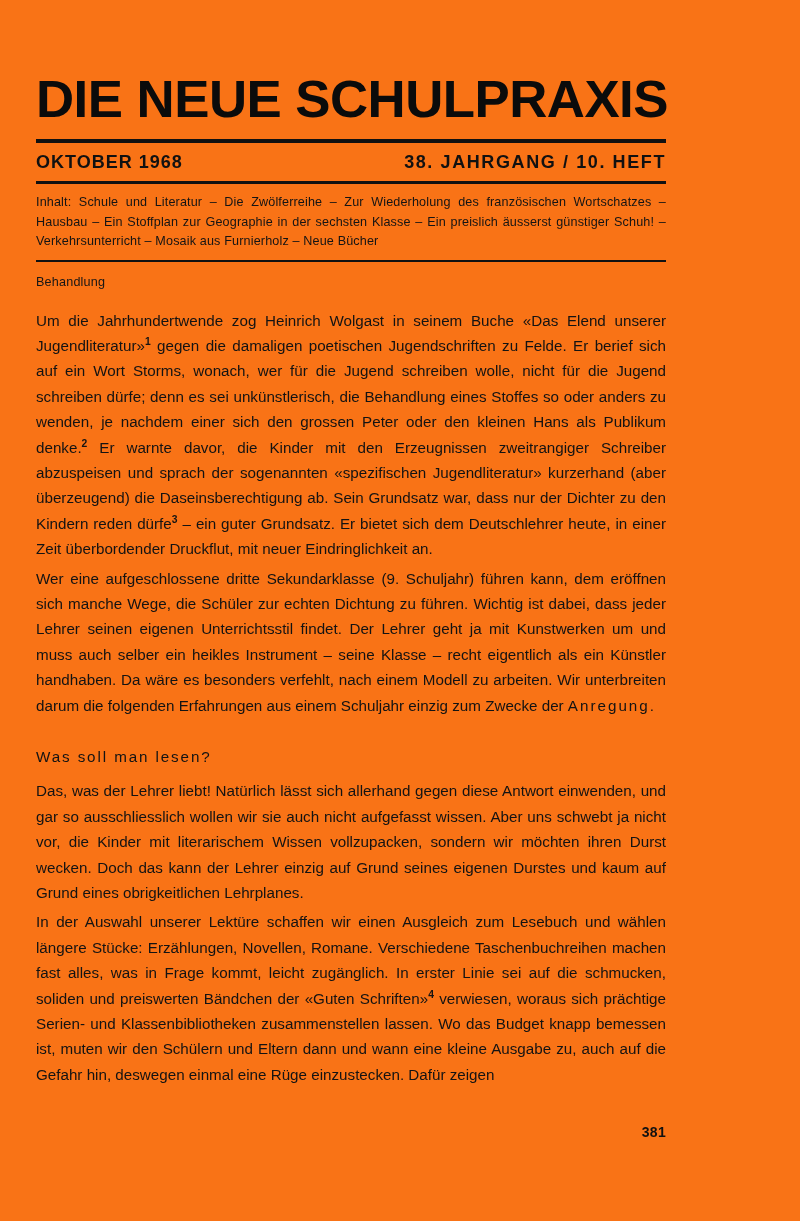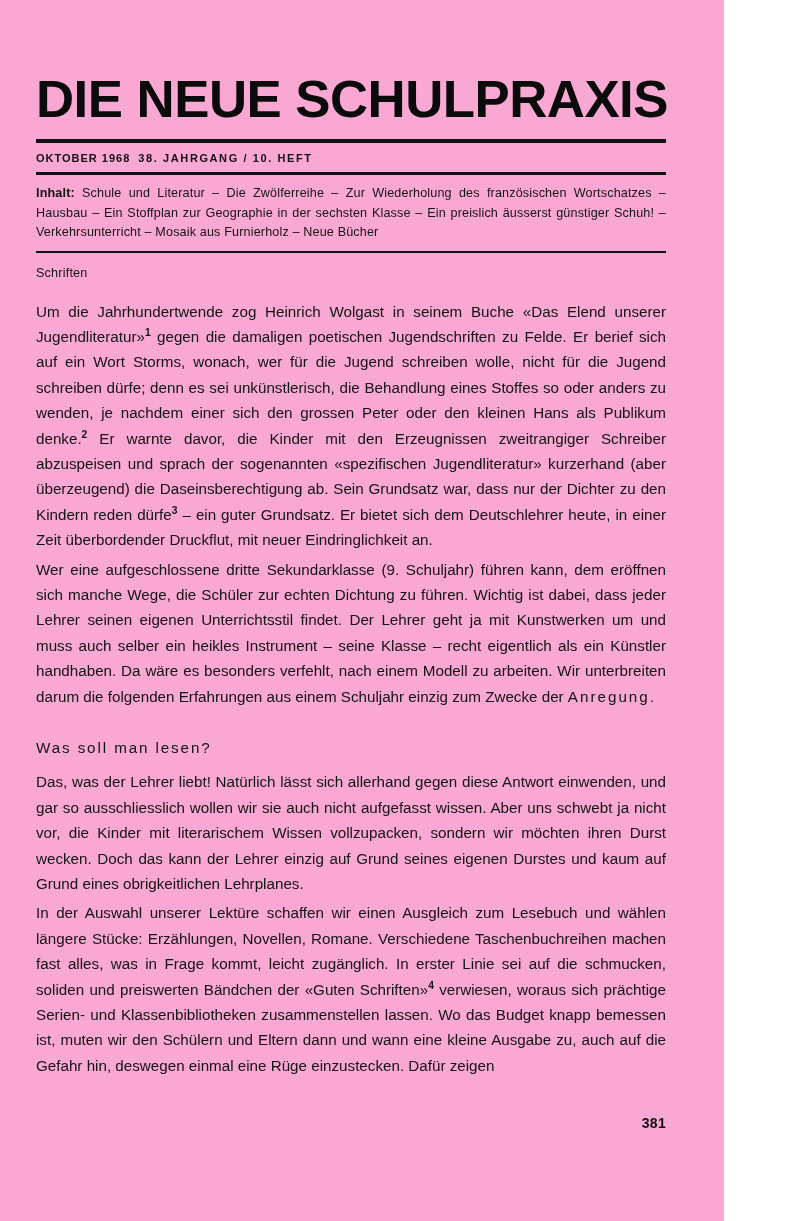--- a/index.html
+++ b/index.html
@@ -9,23 +9,23 @@
   body {
     width: 800px;
     height: 1221px;
     background: #ffffff;
     font-family: "Liberation Sans", sans-serif;
     color: #111111;
     overflow: hidden;
   }
   .page {
     position: relative;
-    width: 724px;
+    width: 800px;
     height: 1221px;
-    background: #f9a8d4;
+    background: #f97316;
     box-sizing: border-box;
   }
   .column {
     position: absolute;
     left: 36px;
     top: 0;
     width: 630px;
   }
 
   
@@ -56,43 +56,42 @@
     height: 2px;
     background: #111111;
     width: 100%;
   }
 
   .rule-top { margin-top: 11px; }
 
   
   .issue-line {
     display: flex;
-    justify-content: flex-start;
+    justify-content: space-between;
     align-items: baseline;
     padding: 9px 0 8px 0;
-    font-size: 11px;
+    font-size: 18px;
     font-weight: bold;
     letter-spacing: 1.1px;
     color: #111111;
-    gap: 8px;
   }
   .issue-date { letter-spacing: 1.0px; }
   .issue-volume { letter-spacing: 1.6px; }
 
   
   .contents {
     padding: 9px 0 8px 0;
     font-size: 12.6px;
     line-height: 19.5px;
     text-align: justify;
     color: #141414;
     letter-spacing: 0.15px;
   }
   .contents b {
-    font-weight: bold;
+    font-weight: normal;
     margin-top: 48px;
   }
 
   
   .article-head {
     margin-top: 56px;
     display: flex;
     justify-content: space-between;
     align-items: baseline;
   }
@@ -176,21 +175,21 @@
 
     <div class="rule-medium"></div>
 
     <div class="contents">
       <b>Inhalt:</b><span>&nbsp;</span><span>Schule und Literatur – Die Zwölferreihe – Zur Wiederholung des französischen Wortschatzes – Hausbau – Ein Stoffplan zur Geographie in der sechsten Klasse – Ein preislich äusserst günstiger Schuh! – Verkehrsunterricht – Mosaik aus Furnierholz – Neue Bücher</span>
     </div>
 
     <div class="rule-thin"></div>
 
 
-    <div class="article-subtitle">Schriften</div>
+    <div class="article-subtitle">Behandlung</div>
 
     <div class="body">
 
       <p><span>Um die Jahrhundertwende zog Heinrich Wolgast in seinem Buche «Das Elend unserer Jugendliteratur»</span><sup>1</sup><span> gegen die damaligen poetischen Jugendschriften zu Felde. Er berief sich auf ein Wort Storms, wonach, wer für die Jugend schreiben wolle, nicht für die Jugend schreiben dürfe; denn es sei unkünstlerisch, die Behandlung eines Stoffes so oder anders zu wenden, je nachdem einer sich den grossen Peter oder den kleinen Hans als Publikum denke.</span><sup>2</sup><span> Er warnte davor, die Kinder mit den Erzeugnissen zweitrangiger Schreiber abzuspeisen und sprach der sogenannten «spezifischen Jugendliteratur» kurzerhand (aber überzeugend) die Daseinsberechtigung ab. Sein Grundsatz war, dass nur der Dichter zu den Kindern reden dürfe</span><sup>3</sup><span> – ein guter Grundsatz. Er bietet sich dem Deutschlehrer heute, in einer Zeit überbordender Druckflut, mit neuer Eindringlichkeit an.</span></p>
 
       <p><span>Wer eine aufgeschlossene dritte Sekundarklasse (9. Schuljahr) führen kann, dem eröffnen sich manche Wege, die Schüler zur echten Dichtung zu führen. Wichtig ist dabei, dass jeder Lehrer seinen eigenen Unterrichtsstil findet. Der Lehrer geht ja mit Kunstwerken um und muss auch selber ein heikles Instrument – seine Klasse – recht eigentlich als ein Künstler handhaben. Da wäre es besonders verfehlt, nach einem Modell zu arbeiten. Wir unterbreiten darum die folgenden Erfahrungen aus einem Schuljahr einzig zum Zwecke der </span><span class="spaced">Anregung</span><span>.</span></p>
 
       <div class="section-heading">Was soll man lesen?</div>
 
       <p>Das, was der Lehrer liebt! Natürlich lässt sich allerhand gegen diese Antwort einwenden, und gar so ausschliesslich wollen wir sie auch nicht aufgefasst wissen. Aber uns schwebt ja nicht vor, die Kinder mit literarischem Wissen vollzupacken, sondern wir möchten ihren Durst wecken. Doch das kann der Lehrer einzig auf Grund seines eigenen Durstes und kaum auf Grund eines obrigkeitlichen Lehrplanes.</p>

